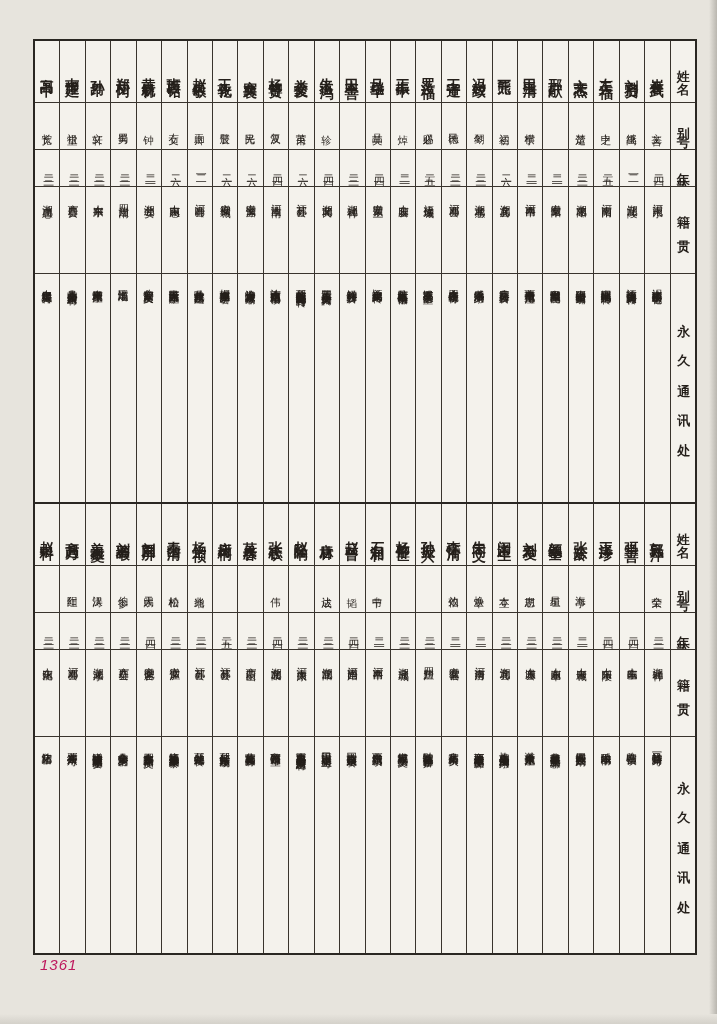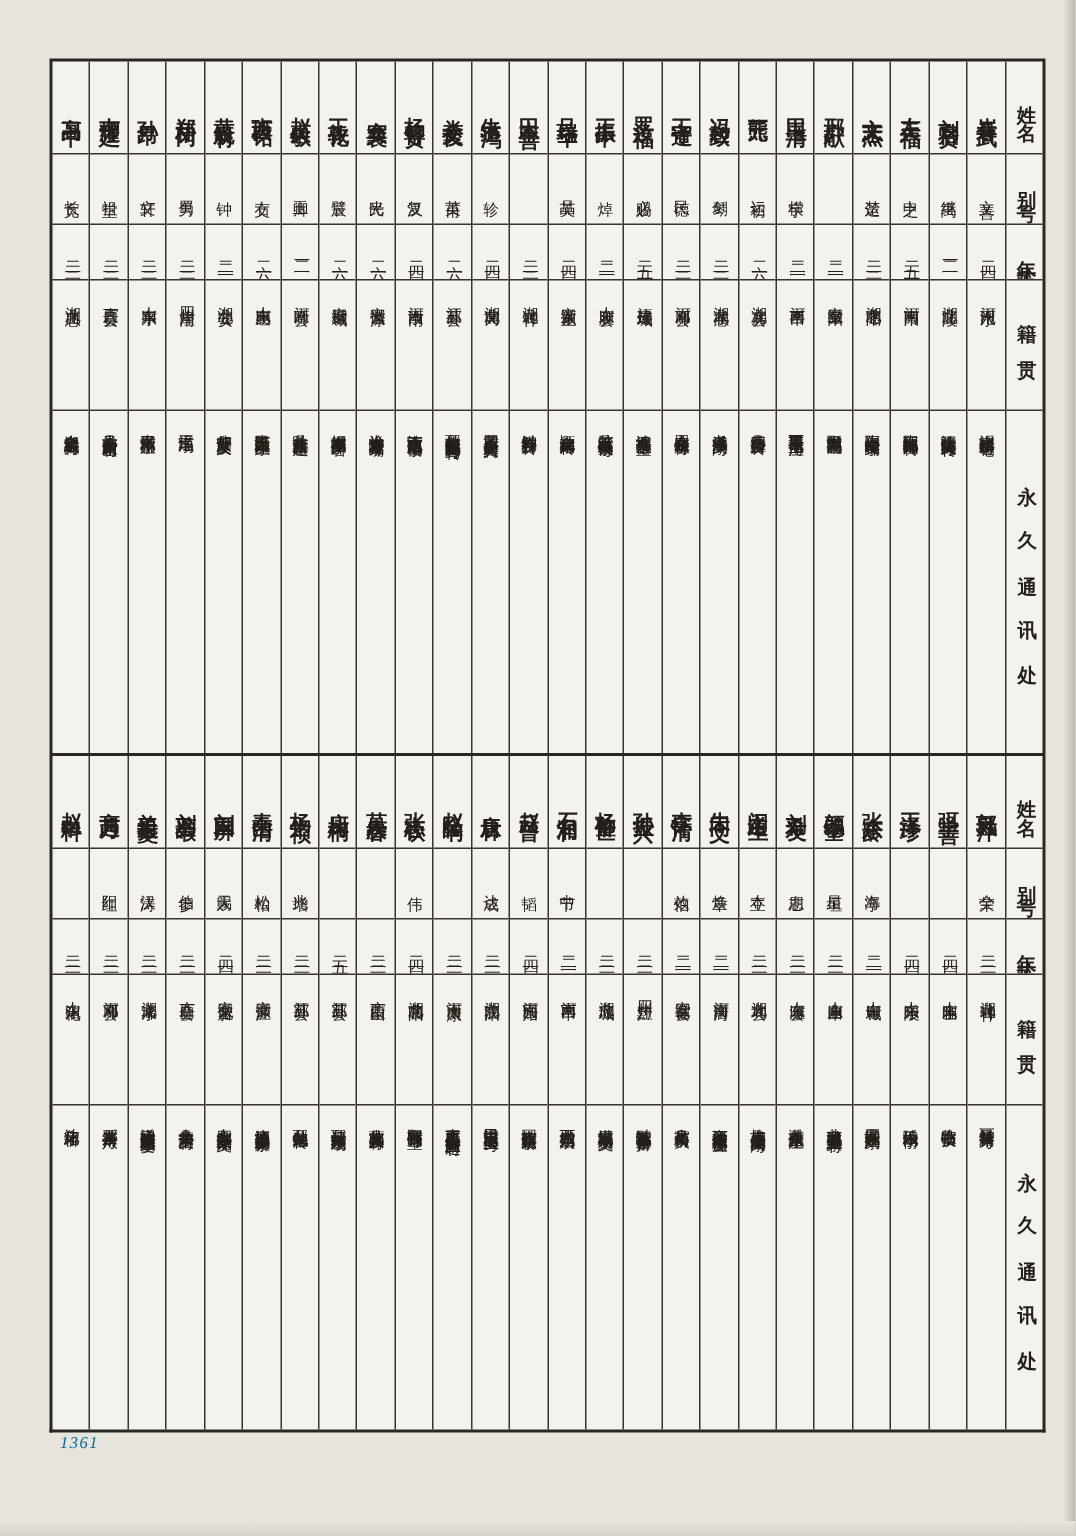--- a/index.html
+++ b/index.html
@@ -49,22 +49,22 @@
   
   .header-col .cell{justify-content:center;align-items:center;padding:0;}
   .header-col .vtext{font-weight:bold;font-size:13px;}
   .header-col .h-name .vtext{letter-spacing:12px;}
   .header-col .h-alias .vtext{letter-spacing:9px;}
   .header-col .h-age .vtext{letter-spacing:5px;}
   .header-col .h-native .vtext{letter-spacing:24px;}
   .header-col .h-addr .vtext{letter-spacing:30px;}
   .page-number{
     position:absolute;left:40px;top:956px;
-    font-family:Liberation Serif, serif;font-style:italic;
-    font-size:11px;color:#0369a1;letter-spacing:1px;
+    font-family:Liberation Sans, sans-serif;font-style:italic;
+    font-size:15px;color:#be185d;letter-spacing:1px;
   }
 </style>
 </head>
 <body>
 
 <div class="edge-shade"></div>
 <div class="bottom-shade"></div>
 
 <div class="frame">
   <div class="rtable t0">

